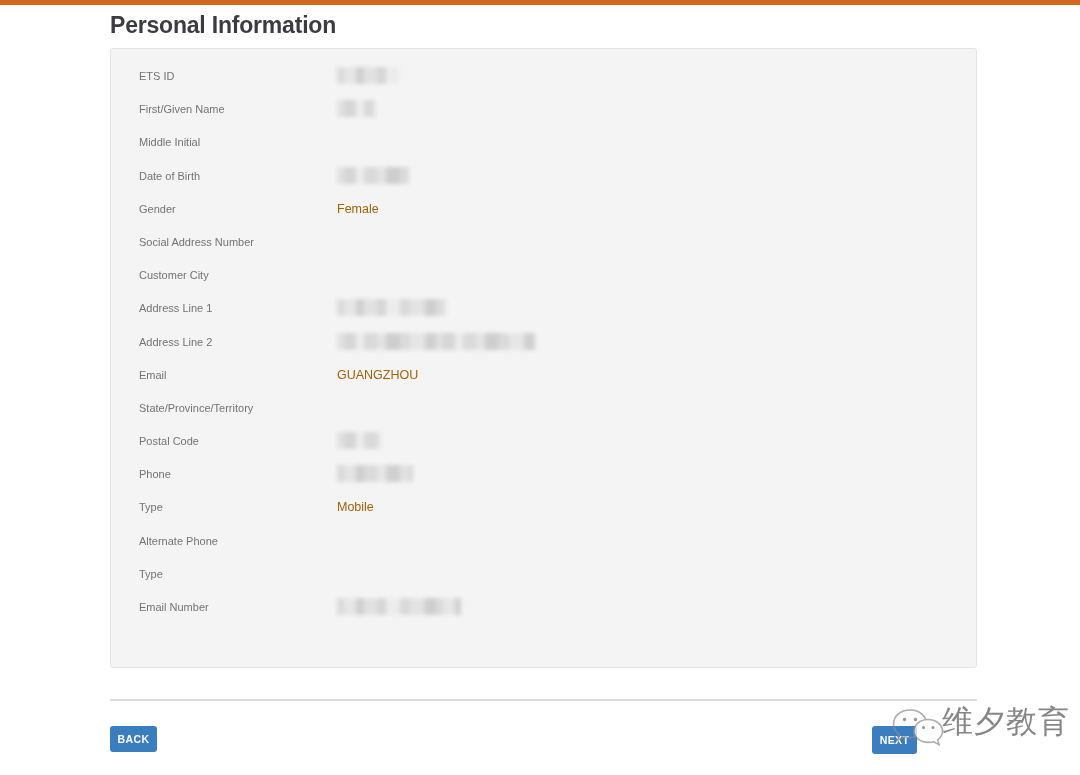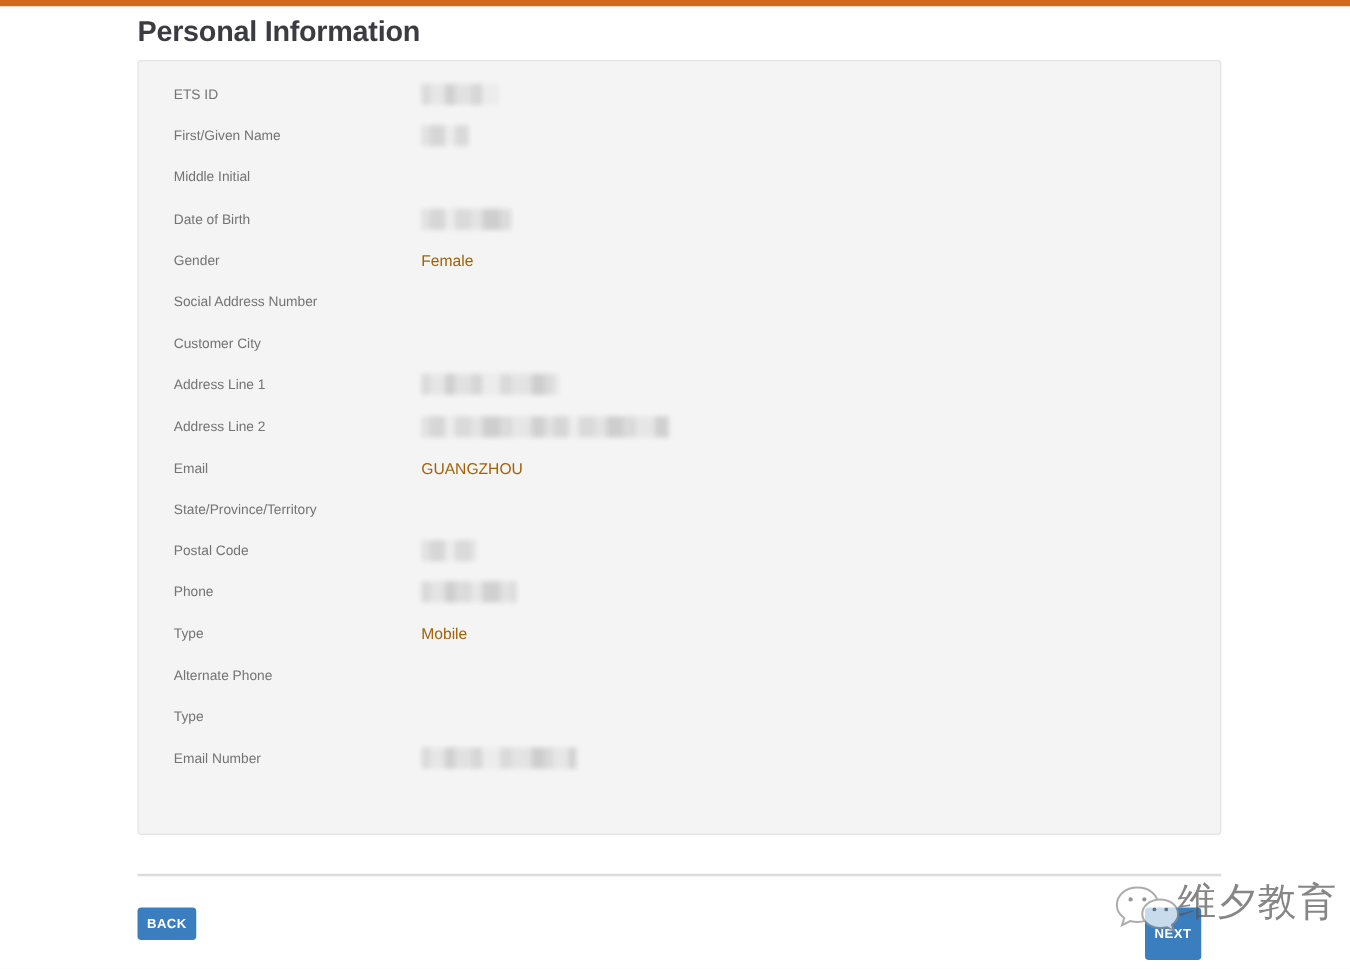--- a/index.html
+++ b/index.html
@@ -125,24 +125,24 @@
     padding: 0;
     font-family: "Liberation Sans", sans-serif;
   }
   .btn-back {
     left: 110px;
     top: 726px;
     width: 47px;
     height: 26px;
   }
   .btn-next {
-    left: 916px;
+    left: 872px;
     top: 726px;
     width: 45px;
-    height: 42px;
+    height: 28px;
   }
 
   
   .watermark {
     position: absolute;
     left: 892px;
     top: 702px;
     width: 185px;
     height: 52px;
     opacity: 0.72;

